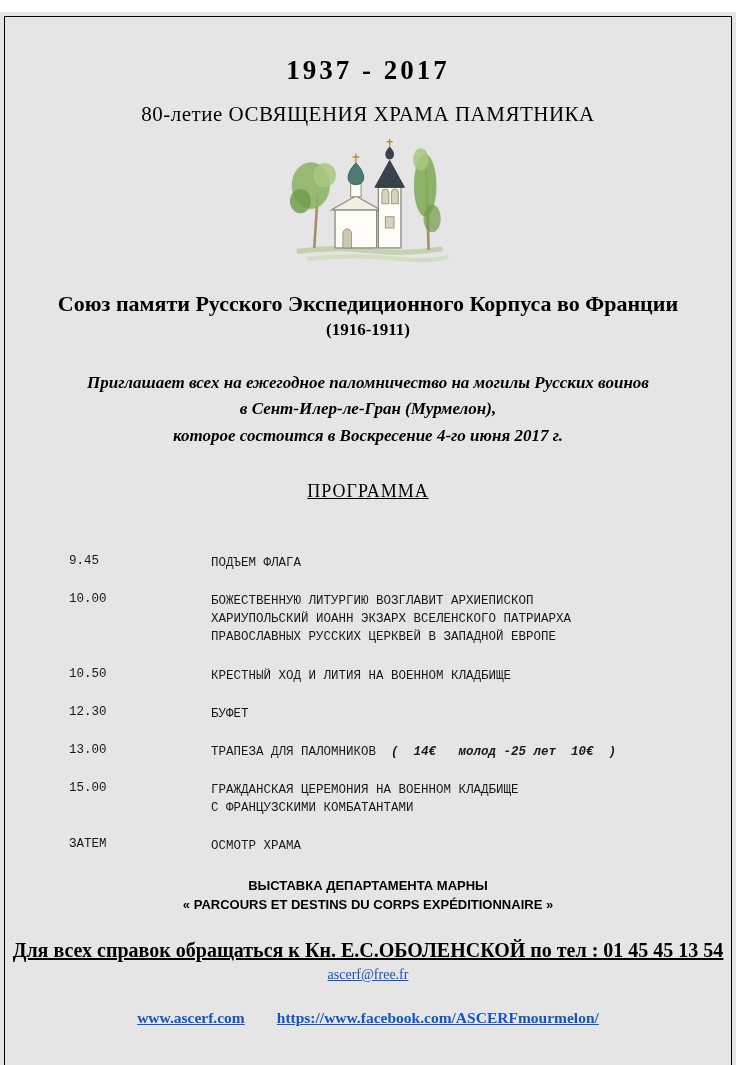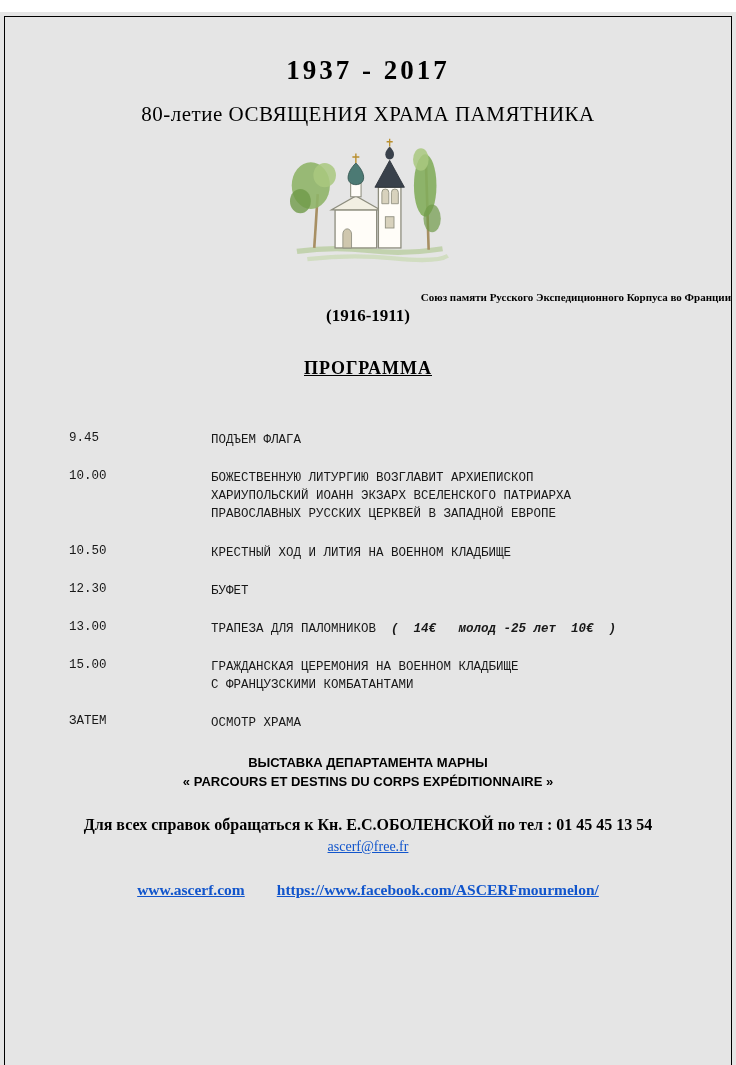--- a/index.html
+++ b/index.html
@@ -38,43 +38,42 @@
     margin: 10px auto 0;
     width: 176px;
     height: 130px;
     display: flex;
     align-items: center;
     justify-content: center;
   }
 
   .org {
     margin-top: 24px;
-    font-size: 11px;
-    font-weight: bold;
-    text-align: right;
+    font-size: 22px;
+    font-weight: bold;
   }
   .org-years {
     margin-top: 3px;
     font-size: 17px;
     font-weight: bold;
   }
 
   .invitation {
     margin-top: 30px;
     font-size: 17px;
     font-weight: bold;
     font-style: italic;
     line-height: 1.55;
   }
 
   .program-title-wrap { margin-top: 32px; }
   .program-title {
     display: inline-block;
     font-size: 18px;
-    font-weight: bold;
+    font-weight: normal;
     text-decoration: underline;
     letter-spacing: 1px;
   }
 
   .schedule {
     margin: 52px 30px 0 64px;
     display: flex;
     flex-direction: column;
     gap: 20px;
     font-family: Liberation Mono, monospace;
@@ -94,22 +93,23 @@
   .exhibition {
     margin-top: 22px;
     font-family: "Liberation Sans", sans-serif;
     font-size: 13px;
     font-weight: bold;
     line-height: 1.45;
   }
 
   .contact {
     margin-top: 24px;
-    font-size: 16px;
-    font-weight: bold;
+    font-size: 20px;
+    font-weight: bold;
+    text-decoration: underline;
   }
   .email-row { margin-top: 3px; }
   a, .link {
     color: #1155cc;
     text-decoration: underline;
     cursor: pointer;
   }
   .email-link { font-size: 14px; }
 
   .links-row {
@@ -163,20 +163,25 @@
         <path d="M125,11 L125,2 M121.5,5.5 L128.5,5.5" stroke="#b98f2e" stroke-width="1.5"></path>
 
         <path d="M71,112 a5,6 0 0 1 10,0 l0,16 l-10,0 Z" fill="#cfc7ae" stroke="#8d8d7e" stroke-width="1"></path>
         <rect x="120" y="92" width="10" height="13" fill="#d8d2bd" stroke="#8d8d7e" stroke-width="1"></rect>
       </svg>
     </div>
 
     <div class="center org">Союз памяти Русского Экспедиционного Корпуса во Франции</div>
     <div class="center org-years">(1916-1911)</div>
 
+    <div class="center invitation">
+      <div>Приглашает всех на ежегодное паломничество на могилы Русских воинов</div>
+      <div>в Сент-Илер-ле-Гран (Мурмелон),</div>
+      <div>которое состоится в Воскресение 4-го июня 2017 г.</div>
+    </div>
 
     <div class="center program-title-wrap">
       <span class="program-title">ПРОГРАММА</span>
     </div>
 
     <div class="schedule">
 
       <div class="sched-row">
         <div class="sched-time">9.45</div>
         <div class="sched-text">

